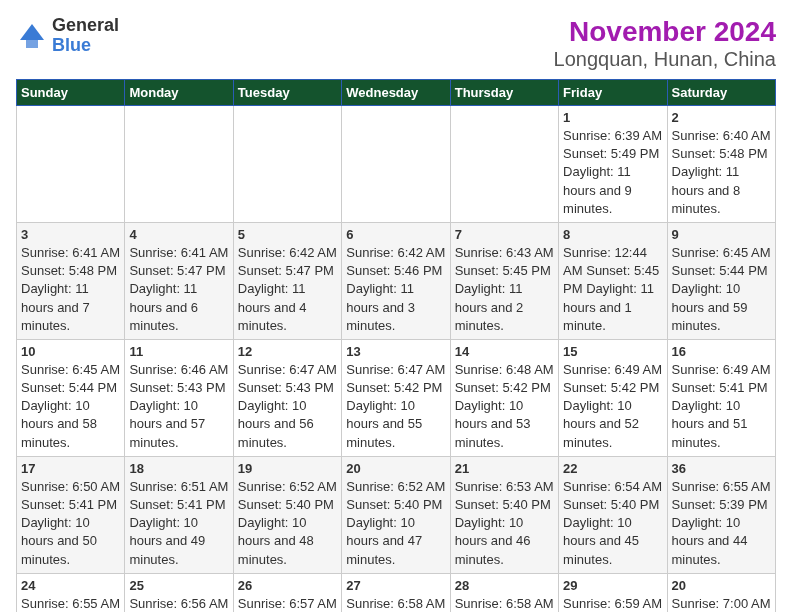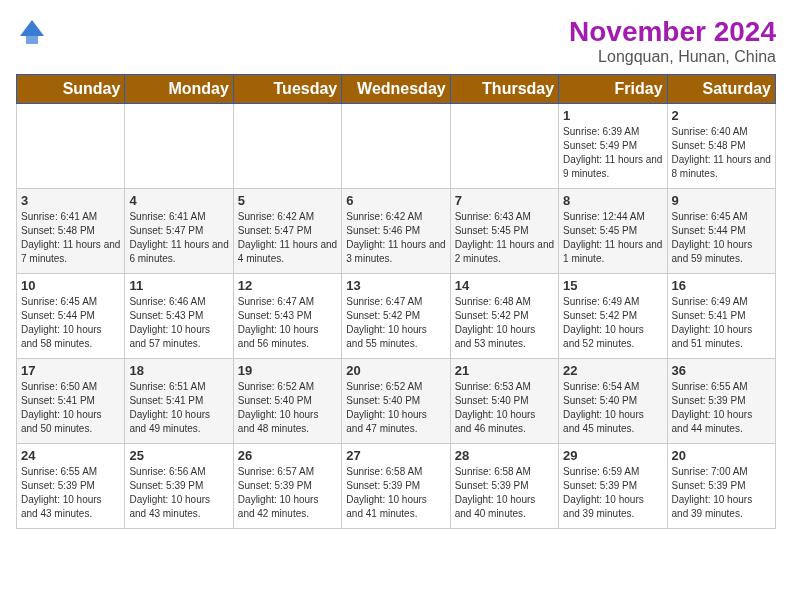--- a/index.html
+++ b/index.html
@@ -42,34 +42,34 @@
     }
     .title-block {
       text-align: right;
     }
     .month-title {
       font-size: 28px;
       font-weight: bold;
       color: #a21caf;
     }
     .location {
-      font-size: 16px;
+      font-size: 20px;
       color: #555;
     }
     table {
       width: 100%;
       border-collapse: collapse;
       table-layout: fixed;
     }
     thead tr th {
-      background: #a16207;
+      background: #14532d;
       color: #fff;
-      font-size: 16px;
+      font-size: 13px;
       padding: 5px 4px;
-      text-align: right;
+      text-align: left;
       border: 1px solid #2a5bb5;
     }
     tbody tr td {
       vertical-align: top;
       border: 1px solid #ccc;
       padding: 4px;
       font-size: 10px;
       color: #333;
       height: 85px;
       background: #fff;
@@ -77,37 +77,41 @@
     tbody tr:nth-child(even) td {
       background: #f5f5f5;
     }
     .day-num {
       font-size: 13px;
       font-weight: bold;
       display: block;
       margin-bottom: 2px;
     }
     .day-info {
-      font-size: 10px;
+      font-size: 13px;
       line-height: 1.4;
       color: #333;
     }
     .empty {
       background: #fff !important;
     }
   </style>
 </head>
 <body>
 
 <div class="header">
   <div class="logo">
     <svg class="logo-icon" viewBox="0 0 32 32">
       <polygon points="16,4 28,20 4,20" fill="#3a7bd5"></polygon>
       <rect x="10" y="20" width="12" height="8" fill="#3a7bd5" opacity="0.7"></rect>
     </svg>
+    <div class="logo-text">
+      <span class="logo-general">General</span>
+      <span class="logo-blue">Blue</span>
+    </div>
   </div>
   <div class="title-block">
     <div class="month-title">November 2024</div>
     <div class="location">Longquan, Hunan, China</div>
   </div>
 </div>
 
 <table>
   <thead>
     <tr>

